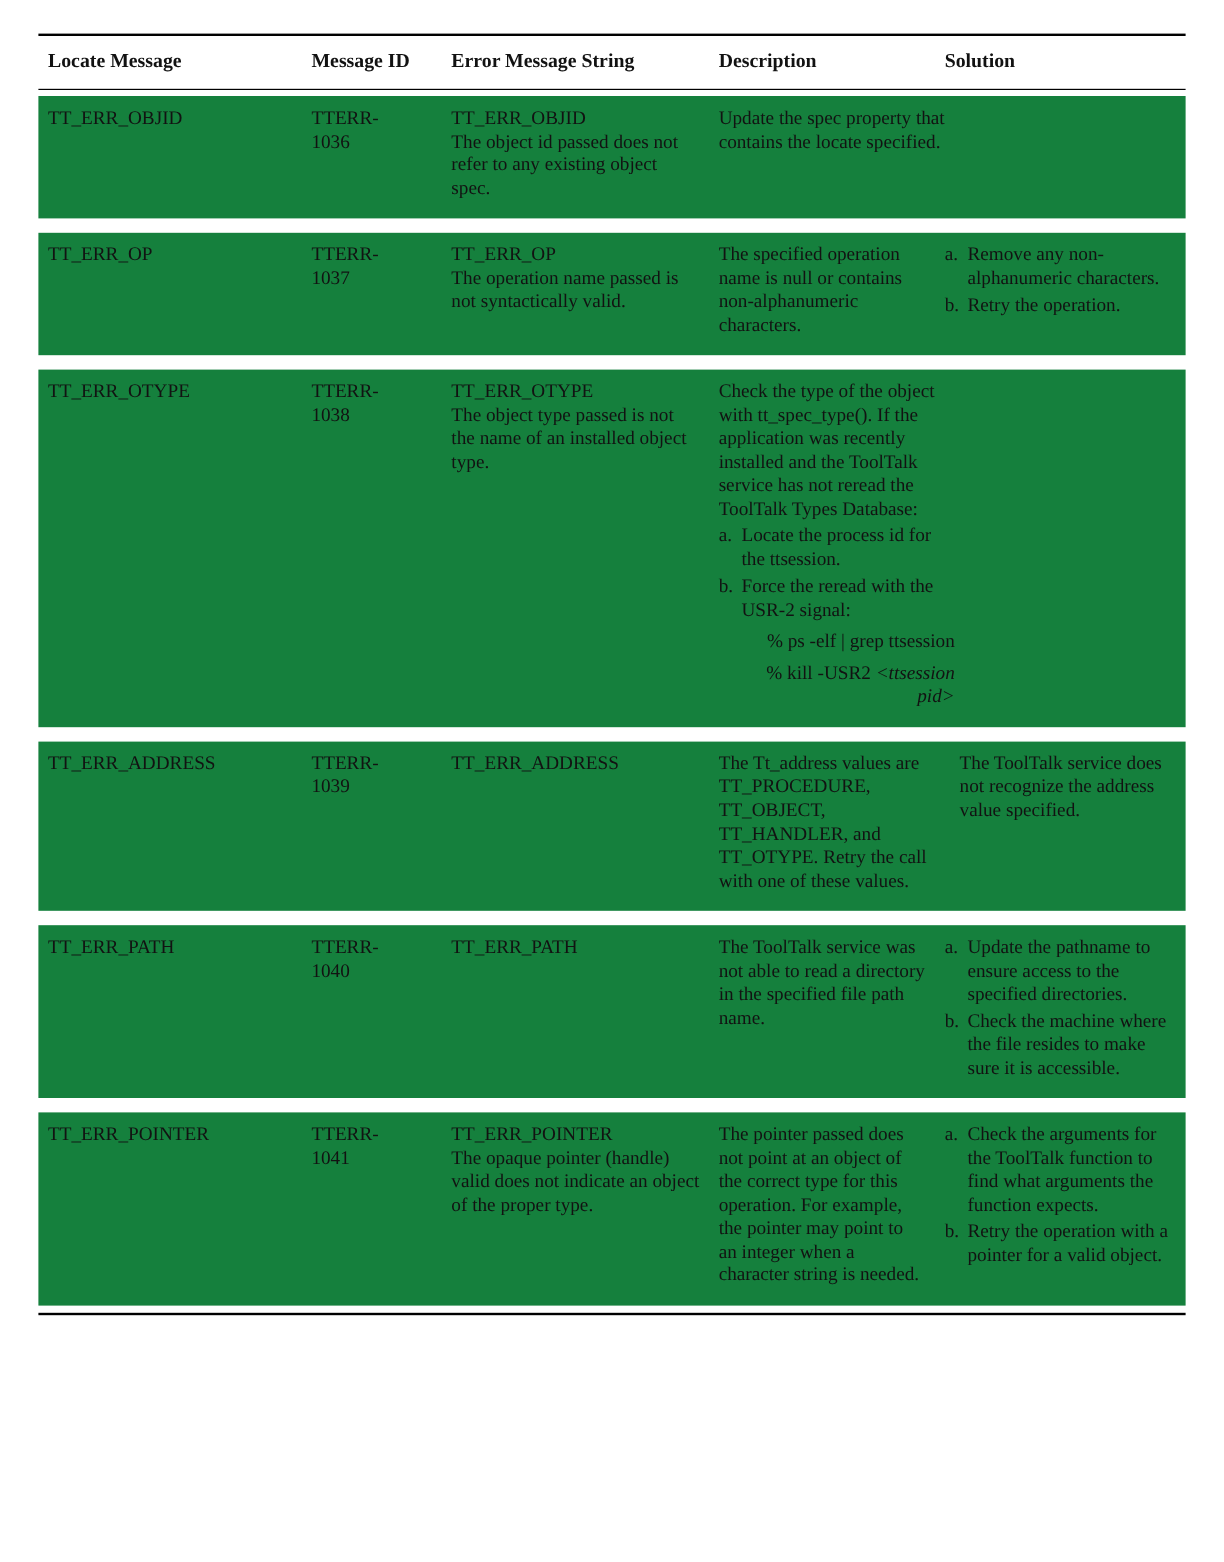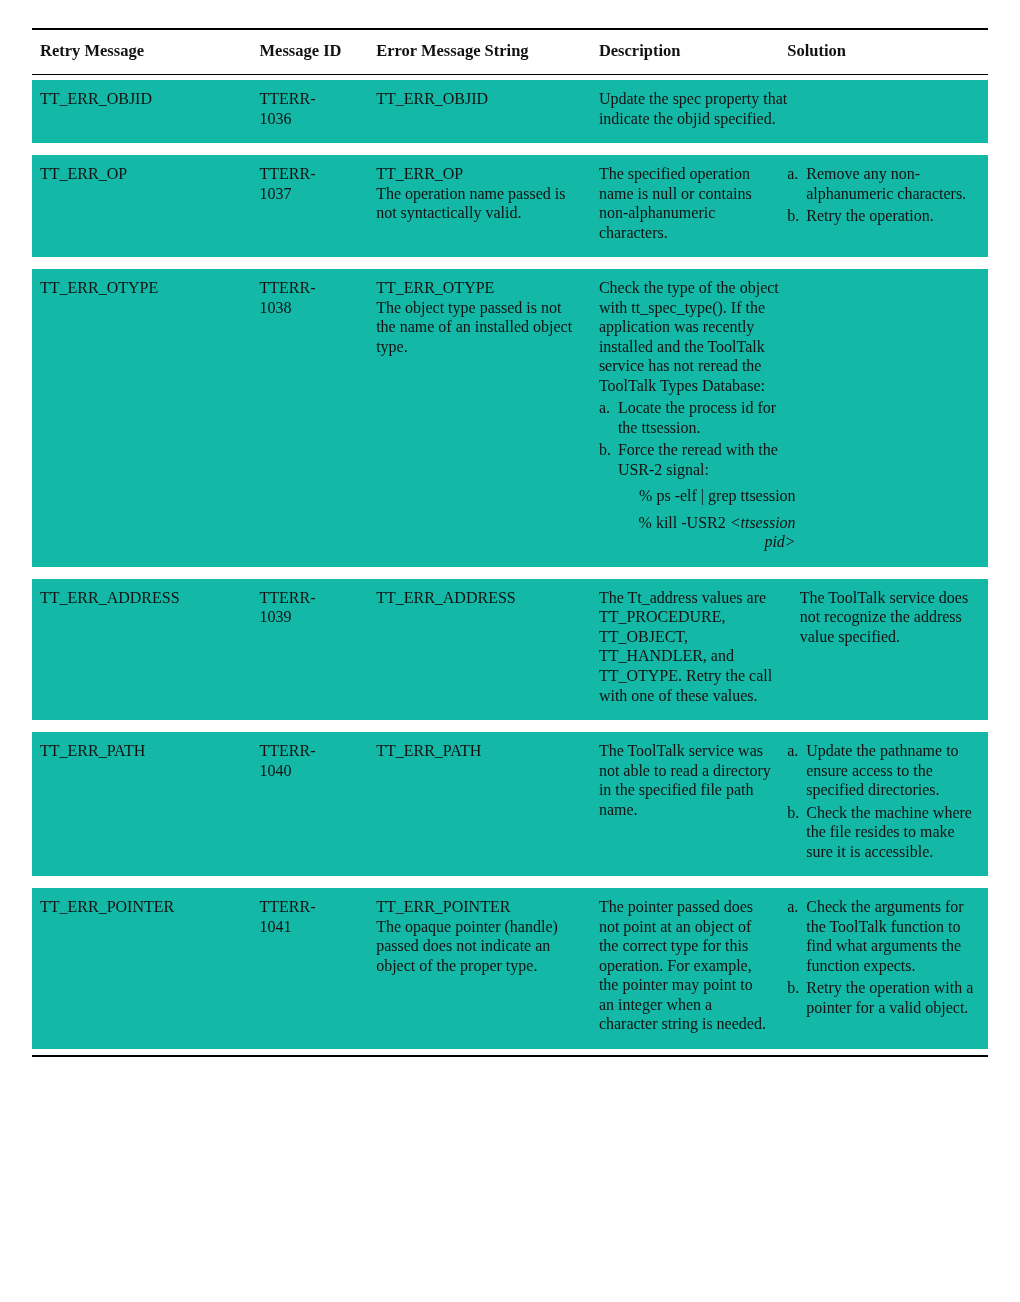--- a/index.html
+++ b/index.html
@@ -11,21 +11,21 @@
     font-size:16px; line-height:1.22;
   }
   .table-wrap { position:absolute; left:32px; top:28px; width:956px; }
   .rule { background:#000; width:100%; }
   .rule-top { height:2px; }
   .rule-head { height:1px; }
   .rule-bottom { height:2px; margin-top:6px; }
   .header-row { display:flex; padding:11px 0 13px 0; }
   .header-cell { font-weight:bold; font-size:16.5px; }
   .row {
-    display:flex; background:#14b8a6;
+    display:flex; background:#15803d;
     padding:9px 0 15px 0; margin-top:12px;
   }
   .row:first-child { margin-top:5px; }
   .cell { padding-right:16px; }
   .col0 { width:23.8%; padding-left:8px; }
   .col1 { width:12.2%; }
   .col2 { width:23.3%; }
   .col3 { width:19.7%; }
   .col4 { width:21.0%; padding-right:4px; }
   .msgid { white-space:pre-line; }
@@ -36,37 +36,38 @@
   .sol-text { flex:1; }
   .cmd { margin-top:7px; padding-left:60px; text-indent:-22px;text-align:right; }
   .cmd .it { font-style:italic; }
 </style>
 </head>
 <body>
 
 <div class="table-wrap">
   <div class="rule rule-top"></div>
   <div class="header-row">
-      <div class="header-cell cell col0">Retry Message</div>
+      <div class="header-cell cell col0">Locate Message</div>
       <div class="header-cell cell col1">Message ID</div>
       <div class="header-cell cell col2">Error Message String</div>
       <div class="header-cell cell col3">Description</div>
       <div class="header-cell cell col4">Solution</div>
     </div>
   <div class="rule rule-head"></div>
   <div>
       <div class="row">
         <div class="cell col0">TT_ERR_OBJID</div>
         <div class="cell col1 msgid">TTERR-
 1036</div>
         <div class="cell col2">
           <div>TT_ERR_OBJID</div>
+          <div>The object id passed does not refer to any existing object spec.</div>
         </div>
         <div class="cell col4">
-          <div class="sol-p">Update the spec property that indicate the objid specified.</div>
+          <div class="sol-p">Update the spec property that contains the locate specified.</div>
         </div>
       </div>
       <div class="row">
         <div class="cell col0">TT_ERR_OP</div>
         <div class="cell col1 msgid">TTERR-
 1037</div>
         <div class="cell col2">
           <div>TT_ERR_OP</div>
           <div>The operation name passed is not syntactically valid.</div>
         </div>
@@ -134,21 +135,21 @@
             <div class="sol-text">Check the machine where the file resides to make sure it is accessible.</div>
           </div>
         </div>
       </div>
       <div class="row">
         <div class="cell col0">TT_ERR_POINTER</div>
         <div class="cell col1 msgid">TTERR-
 1041</div>
         <div class="cell col2">
           <div>TT_ERR_POINTER</div>
-          <div>The opaque pointer (handle) passed does not indicate an object of the proper type.</div>
+          <div>The opaque pointer (handle) valid does not indicate an object of the proper type.</div>
         </div>
         <div class="cell col3">The pointer passed does not point at an object of the correct type for this operation. For example, the pointer may point to an integer when a character string is needed.</div>
         <div class="cell col4">
           <div class="sol-item">
             <div class="sol-label">a.</div>
             <div class="sol-text">Check the arguments for the ToolTalk function to find what arguments the function expects.</div>
           </div>
           <div class="sol-item">
             <div class="sol-label">b.</div>
             <div class="sol-text">Retry the operation with a pointer for a valid object.</div>

